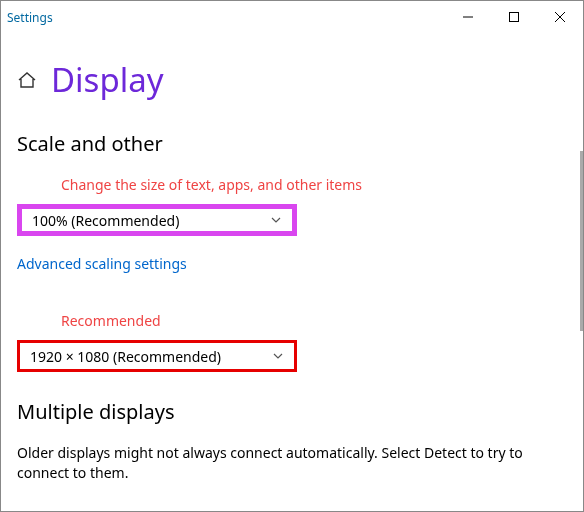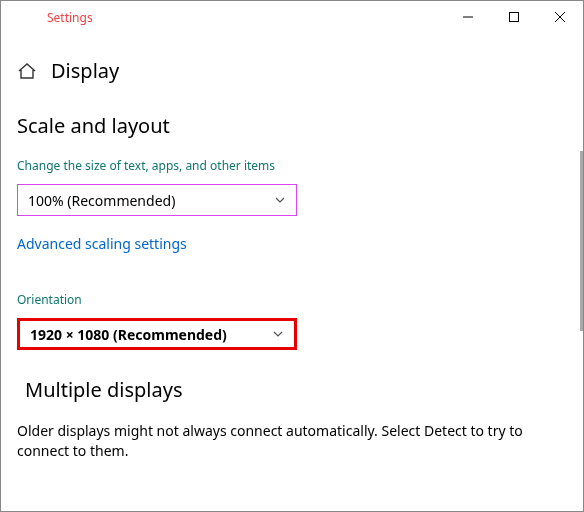--- a/index.html
+++ b/index.html
@@ -1,36 +1,36 @@
 <!DOCTYPE html>
 <html><head>
 <meta charset="utf-8">
 <style>
   * { margin: 0; padding: 0; box-sizing: border-box; font-family: "Segoe UI", system-ui, sans-serif; }
   body { width: 584px; height: 512px; background: #fff; overflow: hidden; border: 1px solid #888; position: relative; }
 
-  .titlebar { height: 32px; display: flex; align-items: center; padding-left: 6px; font-size: 12px; color: #ef4444; margin-left: 40px; }
+  .titlebar { height: 32px; display: flex; align-items: center; padding-left: 6px; font-size: 12px; color: #0369a1; }
   .title-text { flex: 1; }
   .win-controls { display: flex; height: 32px; }
   .win-btn { width: 46px; height: 32px; display: flex; align-items: center; justify-content: center; cursor: pointer; }
   .win-btn svg { pointer-events: none; }
 
   .header { padding: 24px 20px 14px 16px; display: flex; align-items: center; gap: 14px; border-bottom: 0; }
   .home-icon { width: 20px; height: 20px; display: flex; align-items: center; justify-content: center; }
-  .page-title { font-size: 20px; font-weight: 400; color: #000000; }
+  .page-title { font-size: 33px; font-weight: 400; color: #6d28d9; }
 
   .content { padding: 14px 16px 0 16px; position: relative; }
   .section-heading { font-size: 20px; font-weight: 400; color: #000; margin-bottom: 18px; }
-  .section-heading.second { margin-top: 26px; margin-left: 8px; }
+  .section-heading.second { margin-top: 26px; }
 
-  .field-label { font-size: 12px; color: #0f766e; margin-bottom: 10px; }
+  .field-label { font-size: 14px; color: #ef4444; margin-bottom: 10px; margin-left: 44px; }
   .para { font-size: 14px; color: #000; line-height: 1.4; margin-top: 16px; }
 
-  .dropdown { width: 280px; height: 32px; border: 1px solid #d946ef; padding: 0 10px; display: flex; align-items: center; justify-content: space-between; font-size: 14px; color: #000; cursor: pointer; margin-bottom: 16px; background:#fff; }
-  .dropdown.highlight { border: 3px solid #e60000; font-weight: bold; }
+  .dropdown { width: 280px; height: 32px; border: 5px solid #d946ef; padding: 0 10px; display: flex; align-items: center; justify-content: space-between; font-size: 14px; color: #000; cursor: pointer; margin-bottom: 16px; background:#fff; }
+  .dropdown.highlight { border: 3px solid #e60000; }
   .chevron { width: 12px; height: 12px; }
 
   .link { color: #0066cc; font-size: 14px; cursor: pointer; margin-bottom: 38px; display: inline-block; }
 
   .scrollbar-track { position: absolute; top: 150px; right: 0; width: 3px; height: 180px; background: #aaa; }
 </style>
 </head>
 <body>
 
 <div class="titlebar">
@@ -59,35 +59,35 @@
   <span class="home-icon">
     <svg width="20" height="20" viewBox="0 0 20 20">
         <path d="M2 10 L10 3 L18 10 M4 9 V17 H16 V9" fill="none" stroke="#333" stroke-width="1.4"></path>
       </svg>
   </span>
   <div class="page-title">Display</div>
 </div>
 
 <div class="content">
 
-  <div class="section-heading">Scale and layout</div>
+  <div class="section-heading">Scale and other</div>
 
   <div class="field-label">Change the size of text, apps, and other items</div>
   <div class="dropdown">
     <span>100% (Recommended)</span>
     <span>
       <svg class="chevron" viewBox="0 0 12 12">
           <path d="M2 4 L6 8 L10 4" fill="none" stroke="#555" stroke-width="1.2"></path>
         </svg>
     </span>
   </div>
 
   <span class="link">Advanced scaling settings</span>
 
-  <div class="field-label">Orientation</div>
+  <div class="field-label">Recommended</div>
   <div class="dropdown highlight">
     <span>1920 × 1080 (Recommended)</span>
     <span>
       <svg class="chevron" viewBox="0 0 12 12">
           <path d="M2 4 L6 8 L10 4" fill="none" stroke="#555" stroke-width="1.2"></path>
         </svg>
     </span>
   </div>
 
 

